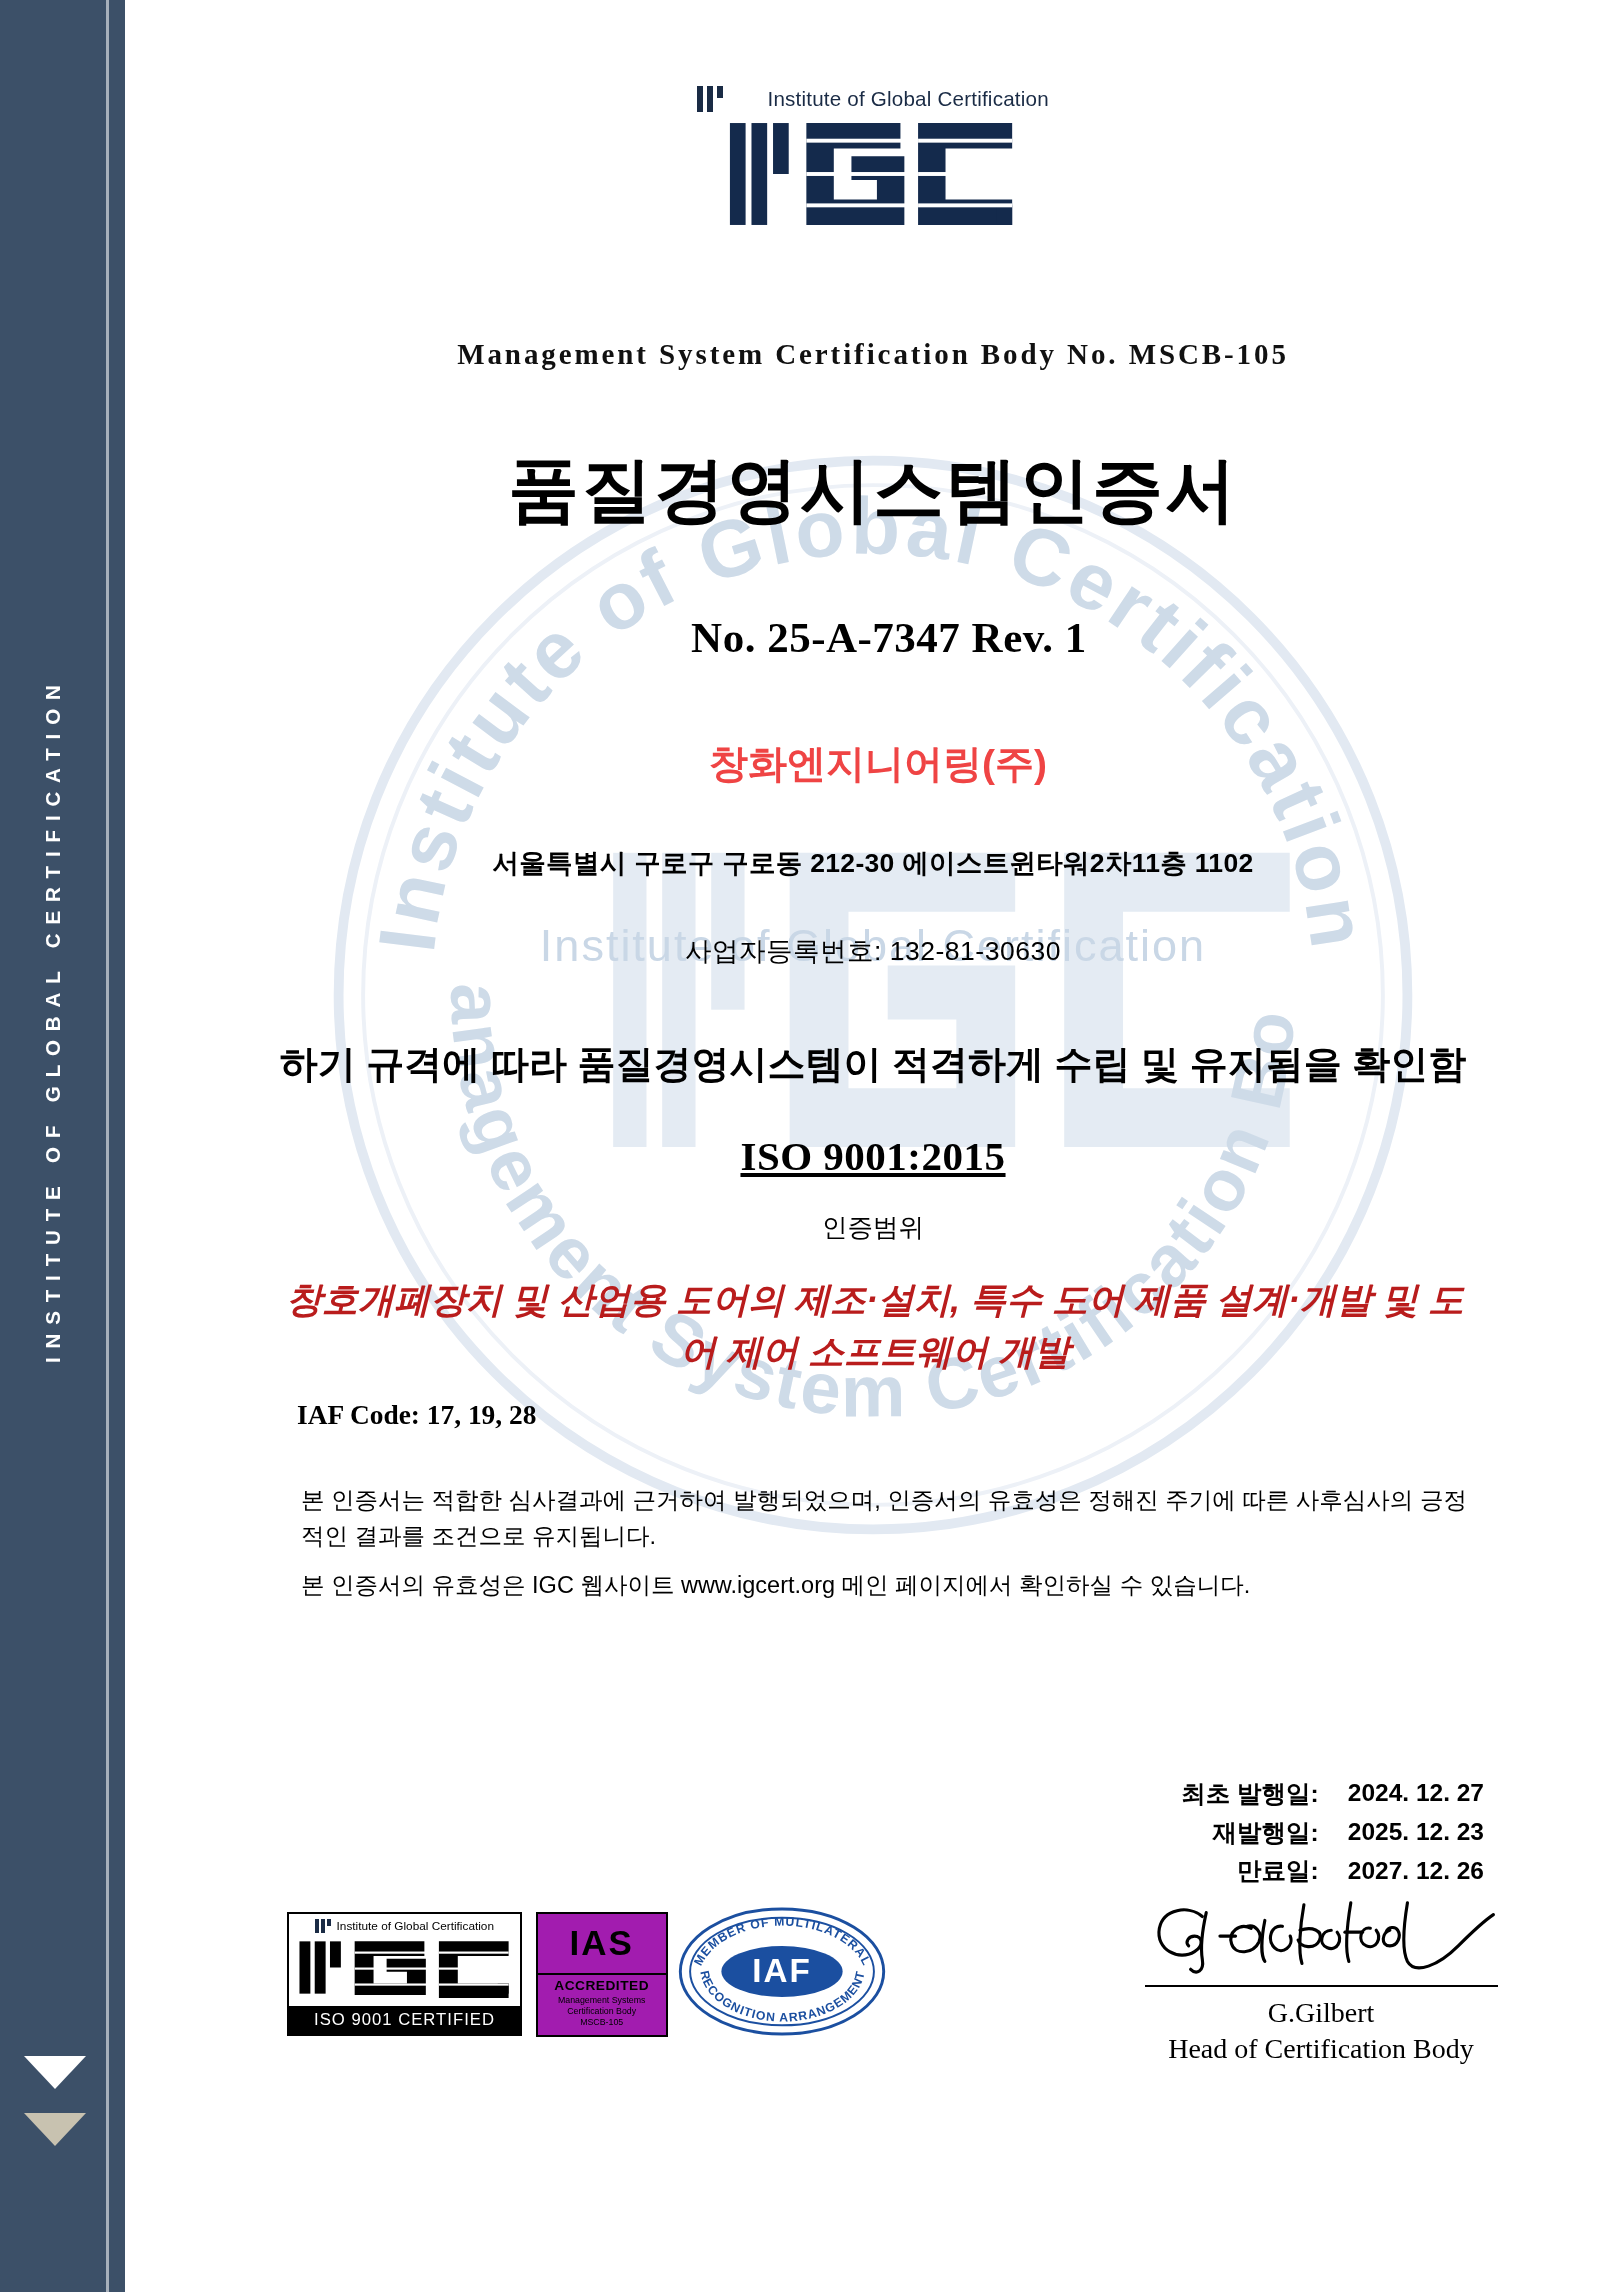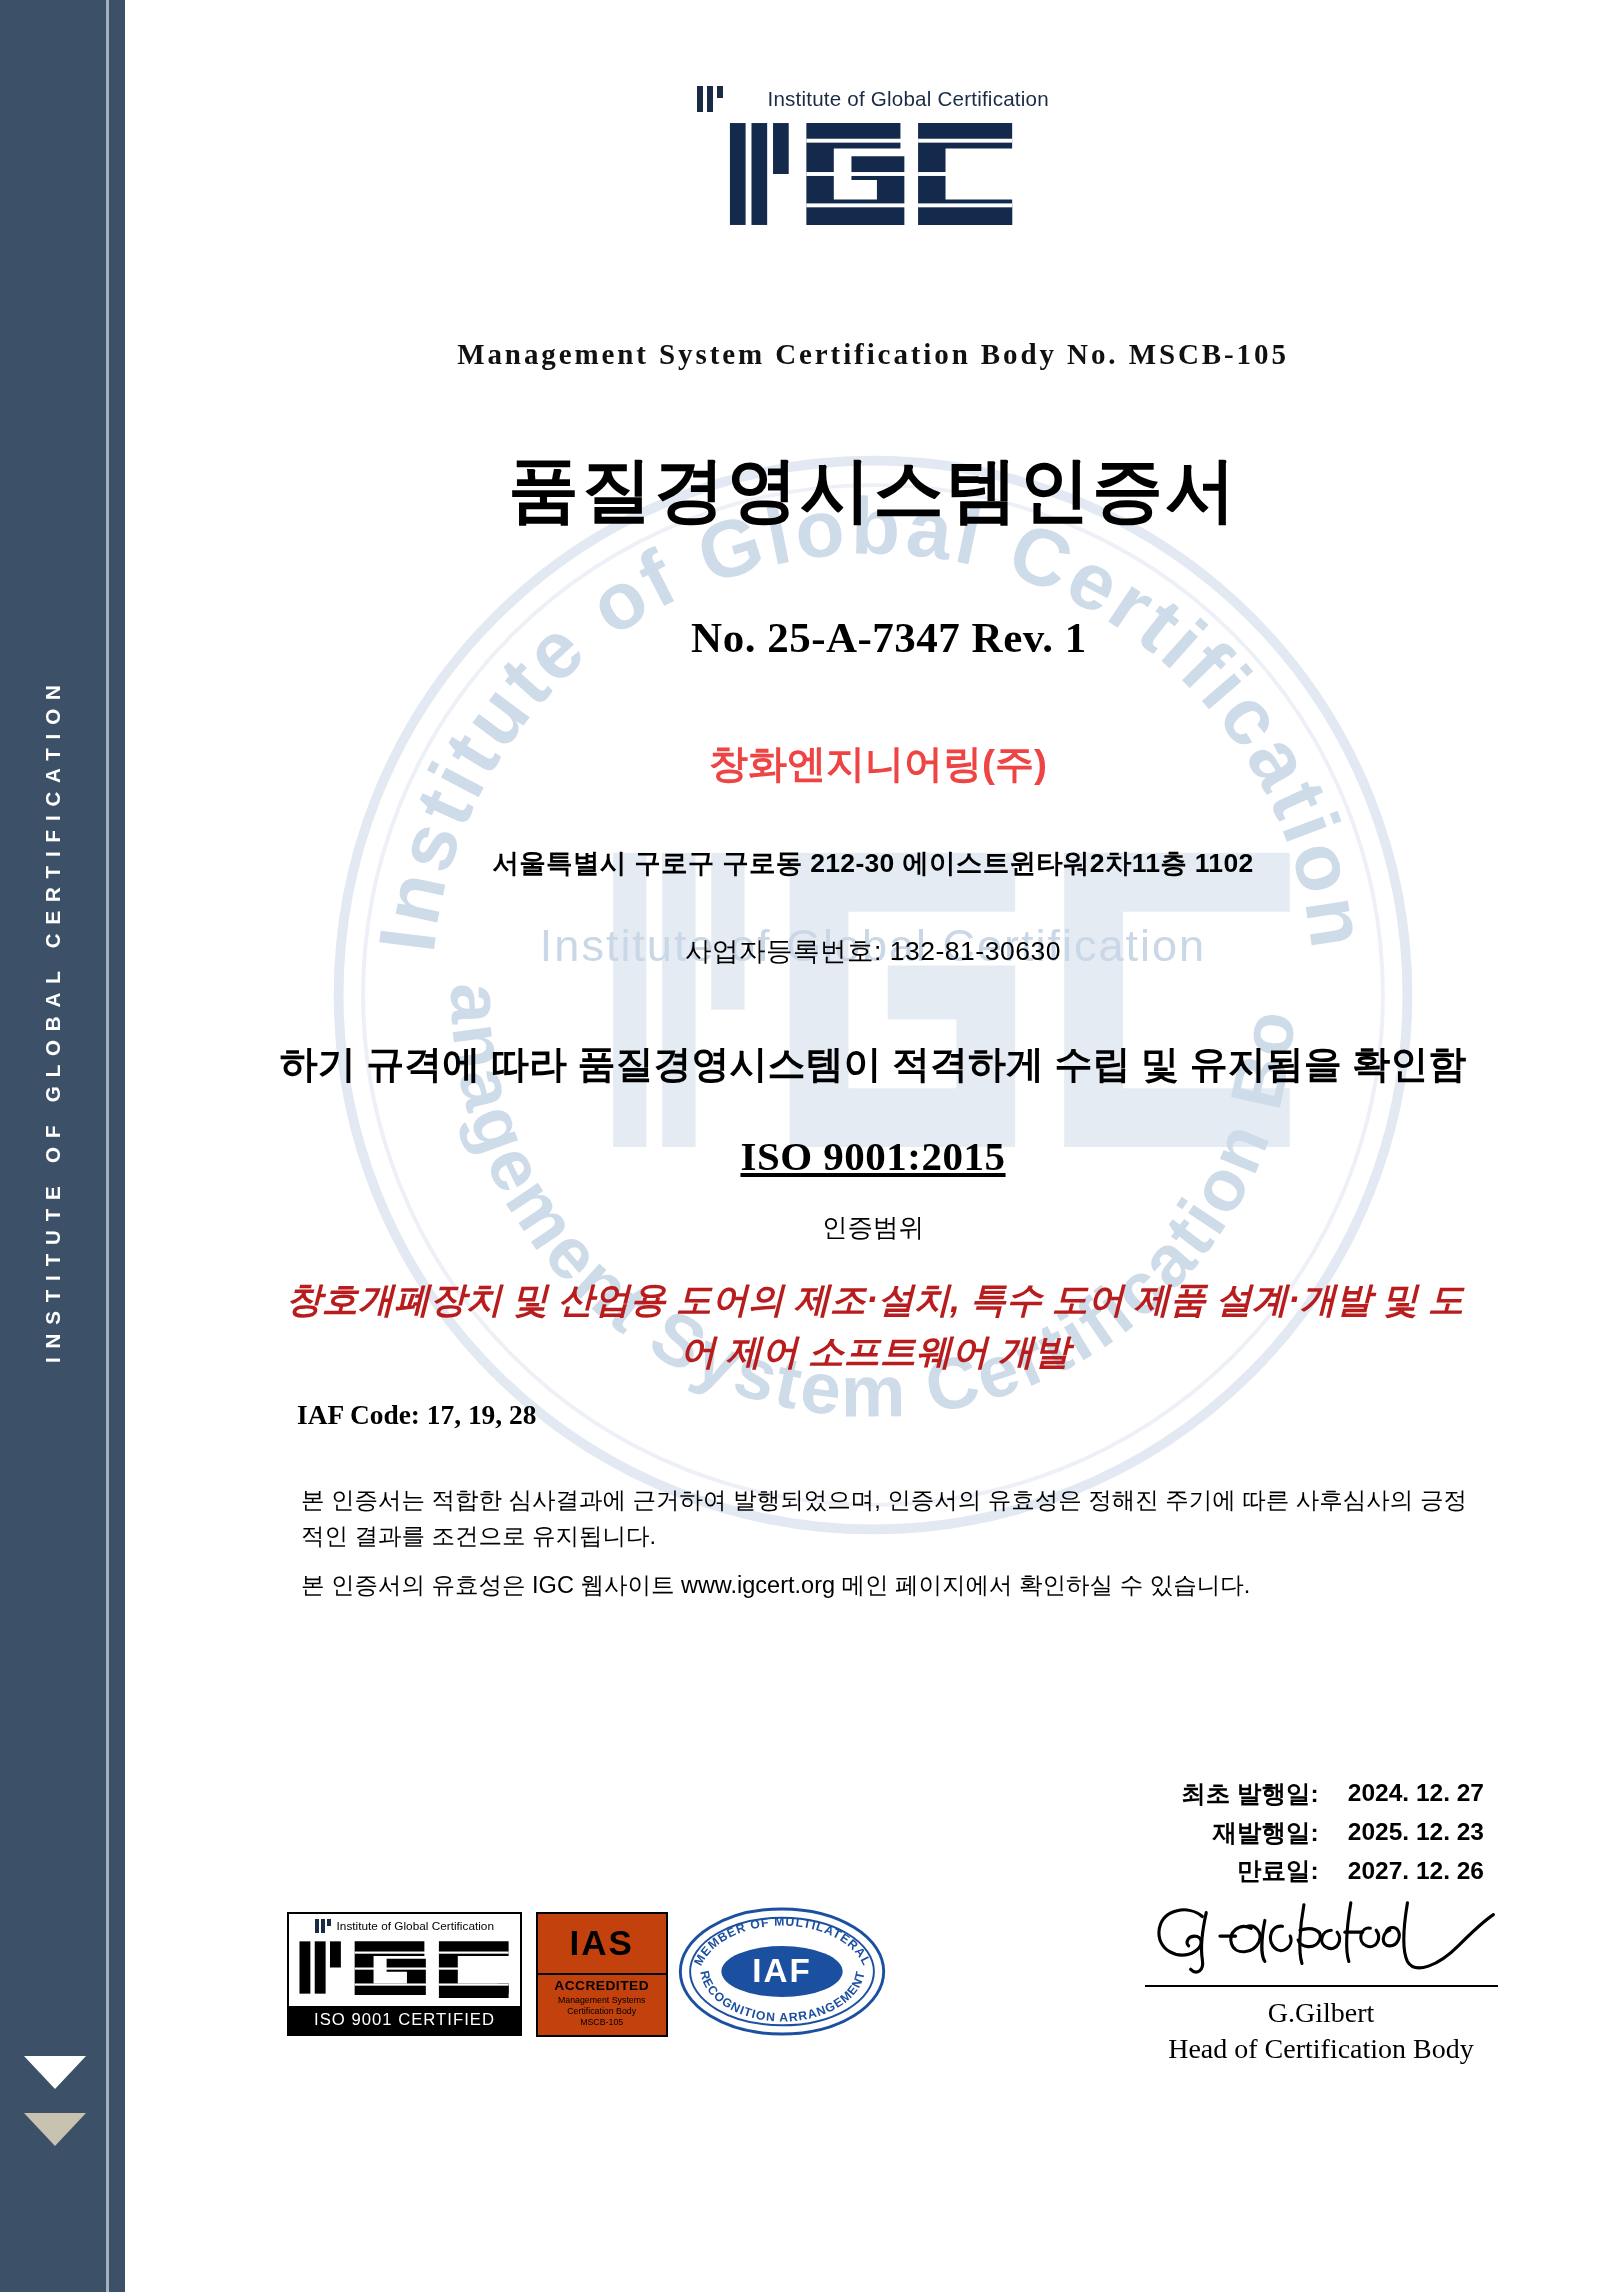--- a/index.html
+++ b/index.html
@@ -339,21 +339,21 @@
   .mark-igc .m-mid { padding: 2px 5.9px 3.9px; }
   .mark-igc .m-bot {
     background:#000; color:#fff;
     font-family:"Liberation Sans", sans-serif;
     font-size: 16.7px; letter-spacing: 1px;
     padding: 3.9px 0;
   }
   .mark-ias {
     width: 132px; height: 125px;
     border: 2.9px solid #000;
-    background:#c2410c;
+    background:#a21caf;
     box-sizing:border-box;
     margin-left: 13.7px;
     display:flex; flex-direction:column;
   }
   .ias-top {
     flex: 0 0 59px;
     display:flex; align-items:center; justify-content:center;
     font-family:"Liberation Sans", sans-serif;
     font-weight:bold; font-size:35px; letter-spacing:2px; color:#000;
     border-bottom: 2px solid #000;

